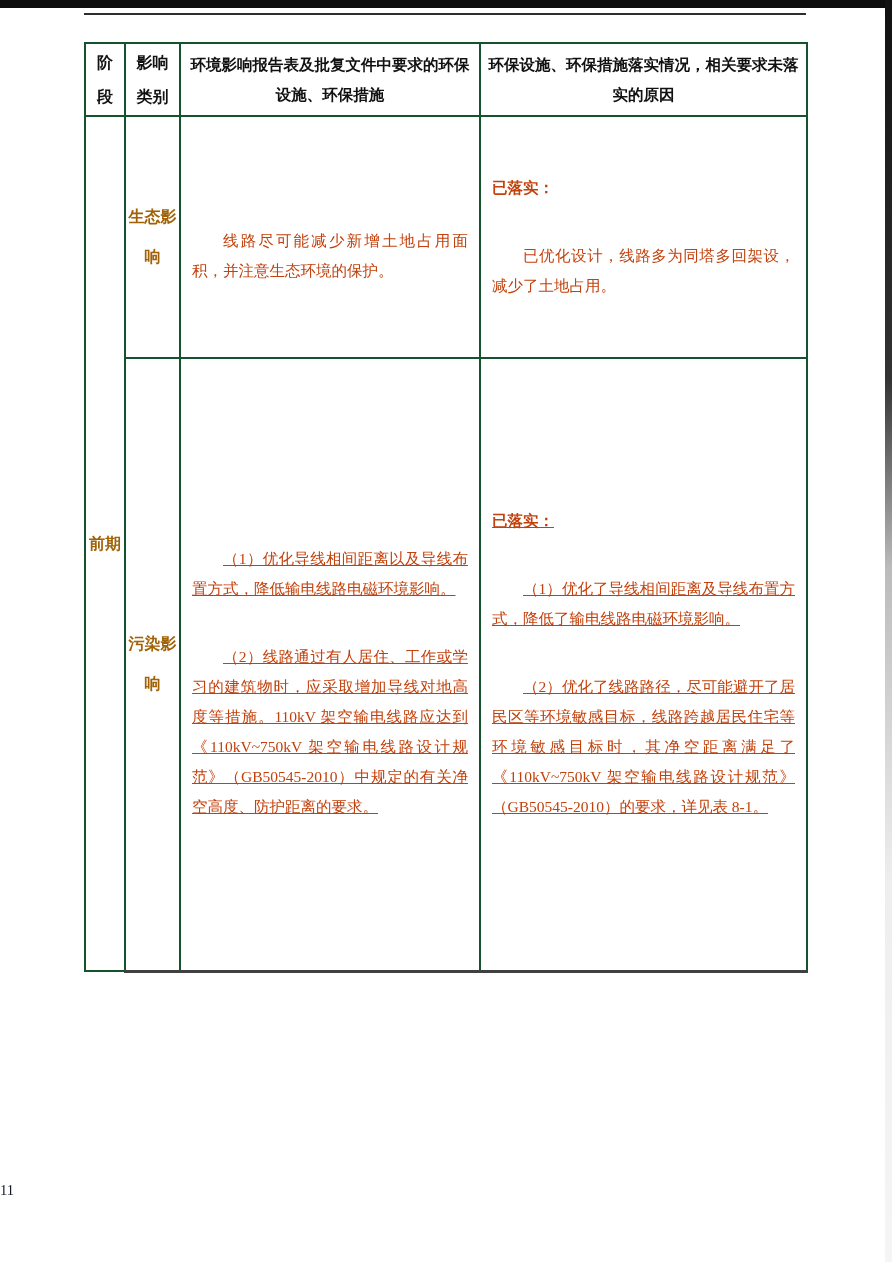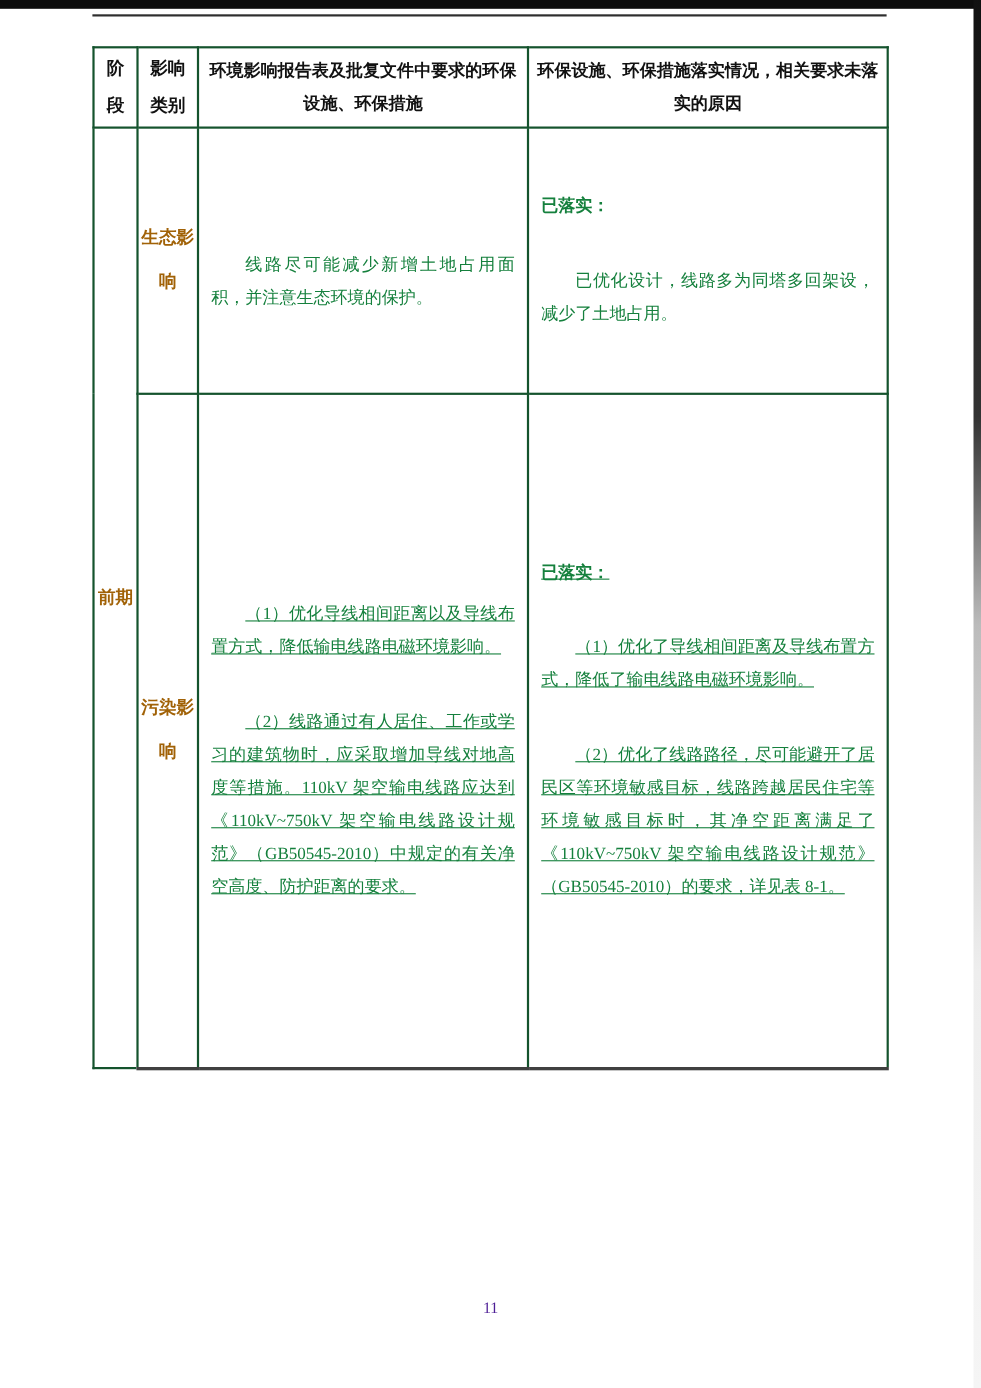--- a/index.html
+++ b/index.html
@@ -78,33 +78,32 @@
     text-align: center;
     line-height: 2.5;
     padding: 2px;
     color: #a16207;
   }
   td.body-cell {
     padding: 10px 11px;
     font-size: 15.5px;
     line-height: 30px;
     text-align: justify;
-    color: #15803d;
+    color: #c2410c;
   }
   tr.row-eco td.body-cell { height: 242px; }
   tr.row-pollution td.body-cell { height: 613px; text-decoration: underline; }
   .para { text-indent: 2em; margin-top: 38px; }
   .status-label { font-weight: bold; text-indent: 0; }
   .page-number {
     position: absolute;
     top: 1182px; left: 0;
     width: 892px;
-    text-align: center;
     font-size: 14.5px;
-    color: #4c1d95;
+    color: #0f172a;
   }
 </style>
 </head>
 <body>
 
 <div class="scan-edge-top"></div>
 <div class="scan-edge-right"></div>
 
 <div class="page-inner">
 

